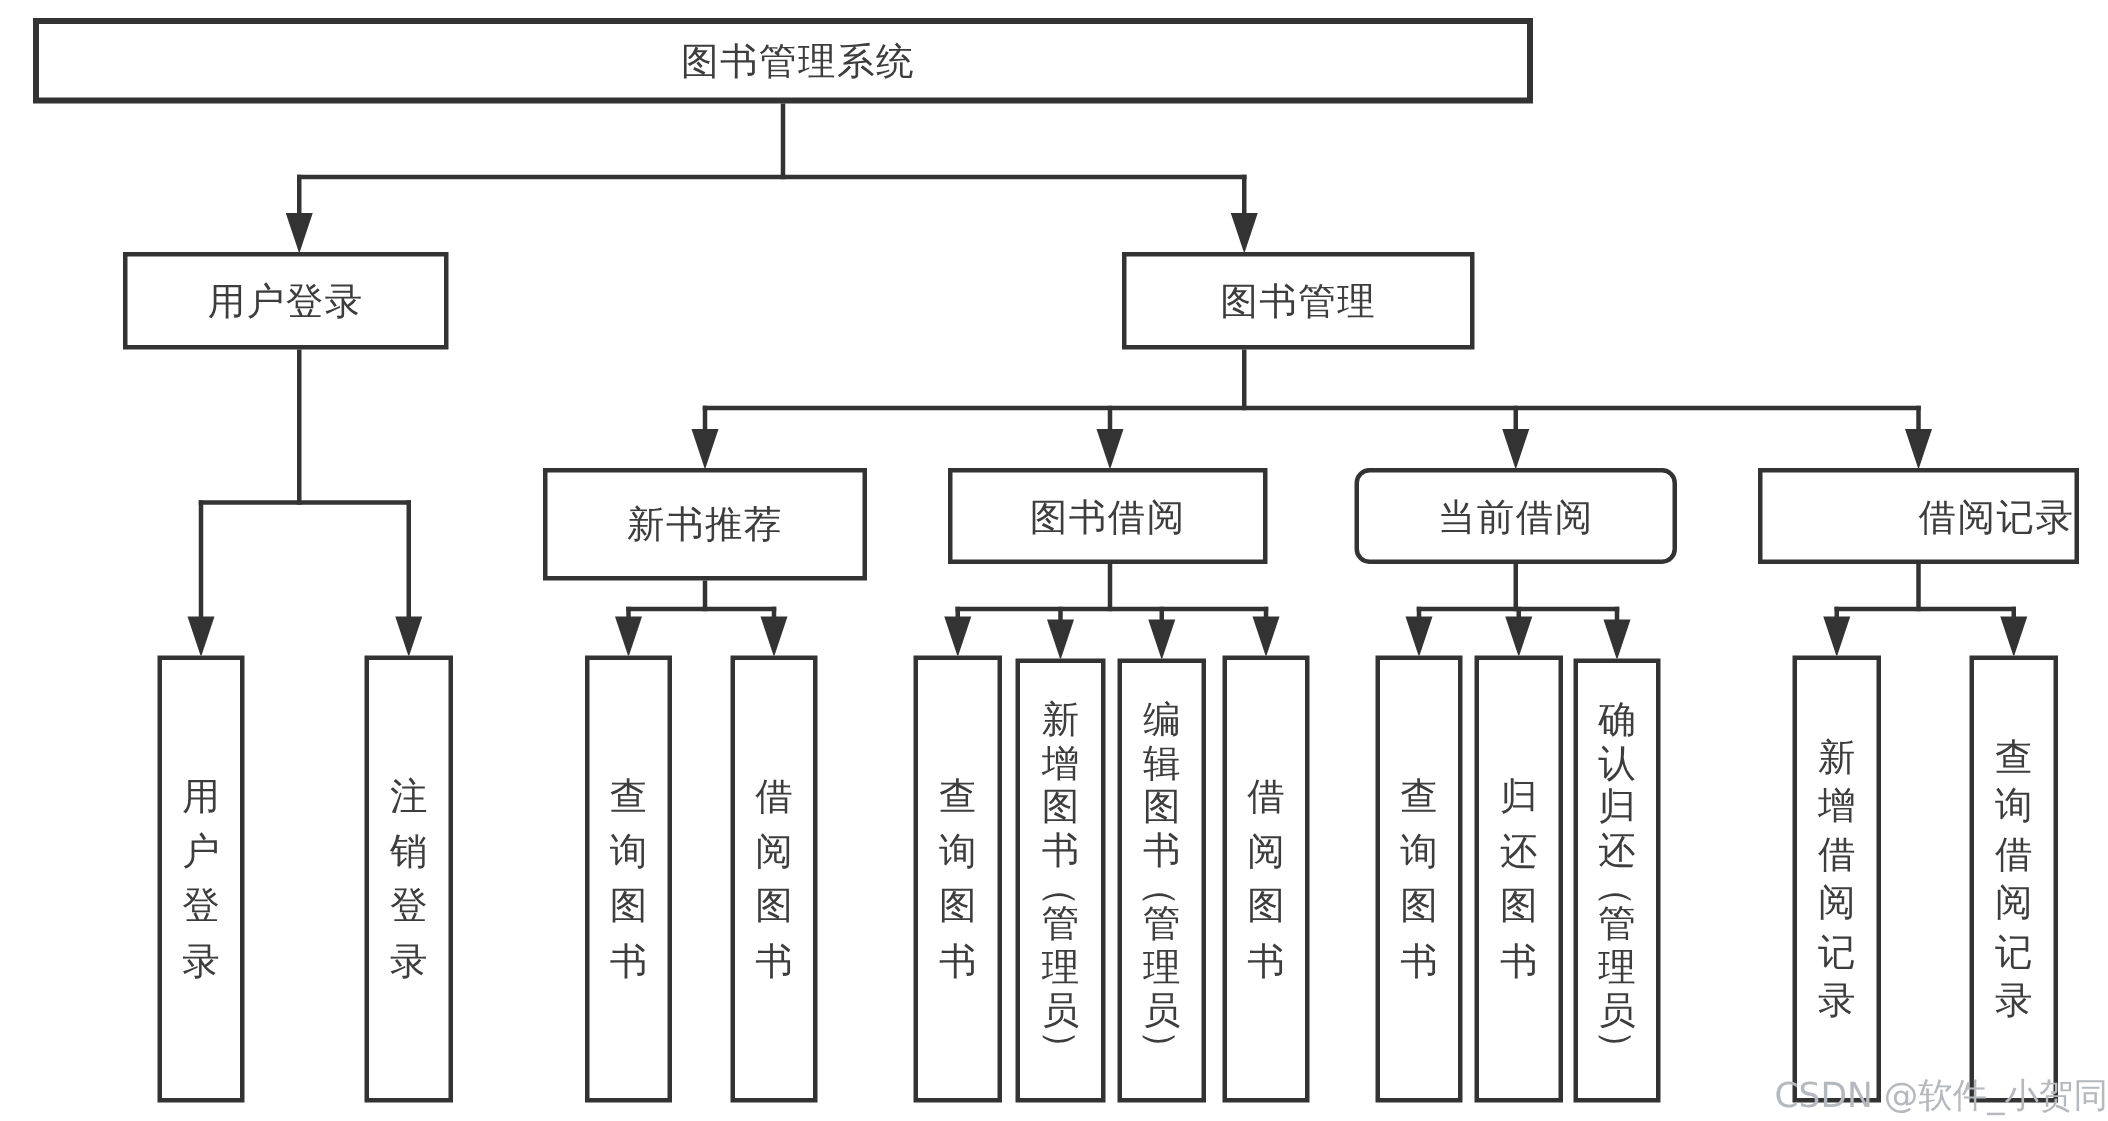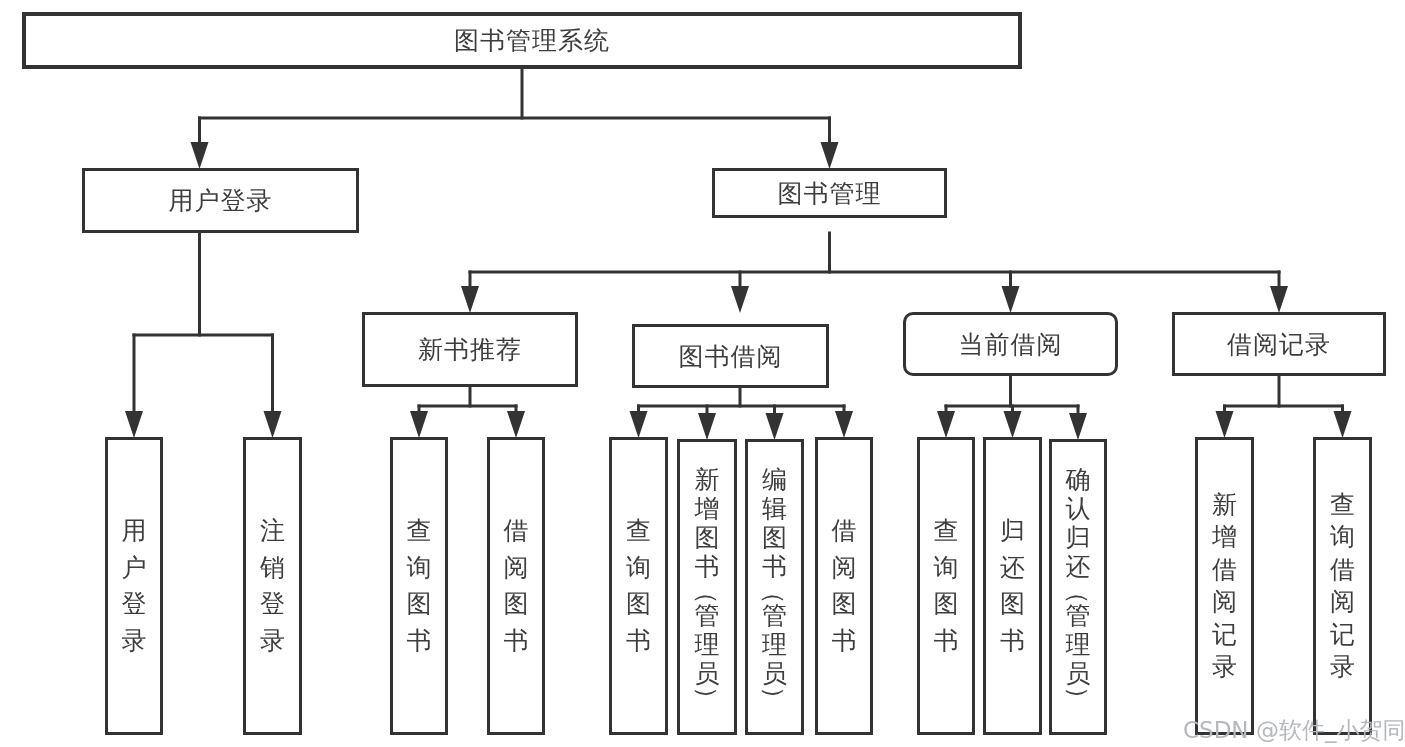--- a/index.html
+++ b/index.html
@@ -114,36 +114,36 @@
       <line x1="1224.5" y1="406" x2="1342.5" y2="406" stroke="#333333" stroke-width="3" stroke-linecap="square"></line>
       <line x1="1224.5" y1="406" x2="1224.5" y2="417" stroke="#333333" stroke-width="3" stroke-linecap="square"></line>
       <polygon points="1224.5,438 1215.5,411 1233.5,411" fill="#333333"></polygon>
       <line x1="1342.5" y1="406" x2="1342.5" y2="417" stroke="#333333" stroke-width="3" stroke-linecap="square"></line>
       <polygon points="1342.5,438 1333.5,411 1351.5,411" fill="#333333"></polygon>
     </svg>
   <div id="nodes">
       <div class="node hnode root" style="left: 22px; top: 12px; width: 1000px; height: 57px; padding-left: 20px;">
         <div class="label">图书管理系统</div>
       </div>
-      <div class="node hnode" style="left: 82px; top: 168px; width: 277px; height: 65px;">
+      <div class="node hnode" style="left: 82px; top: 168px; width: 217px; height: 65px;">
         <div class="label">用户登录</div>
       </div>
-      <div class="node hnode" style="left: 712px; top: 168px; width: 235px; height: 50px;">
+      <div class="node hnode" style="left: 748px; top: 168px; width: 235px; height: 65px;">
         <div class="label">图书管理</div>
       </div>
       <div class="node hnode" style="left: 362px; top: 312px; width: 216px; height: 75px;">
         <div class="label">新书推荐</div>
       </div>
-      <div class="node hnode" style="left: 632px; top: 312px; width: 197px; height: 64px; margin-top: 12px;">
+      <div class="node hnode" style="left: 632px; top: 312px; width: 213px; height: 64px;">
         <div class="label">图书借阅</div>
       </div>
       <div class="node hnode" style="left: 903px; top: 312px; width: 215px; height: 64px; border-radius: 10px;">
         <div class="label">当前借阅</div>
       </div>
-      <div class="node hnode" style="left: 1172px; top: 312px; width: 214px; height: 64px;">
+      <div class="node hnode" style="left: 1172px; top: 312px; width: 214px; height: 64px; justify-content: flex-end;">
         <div class="label">借阅记录</div>
       </div>
       <div class="node vnode" style="left: 105px; top: 437px; width: 58px; height: 298px;">
         <div class="label vtext" style="gap: 10px;">
           <span>用</span>
           <span>户</span>
           <span>登</span>
           <span>录</span>
         </div>
       </div>

